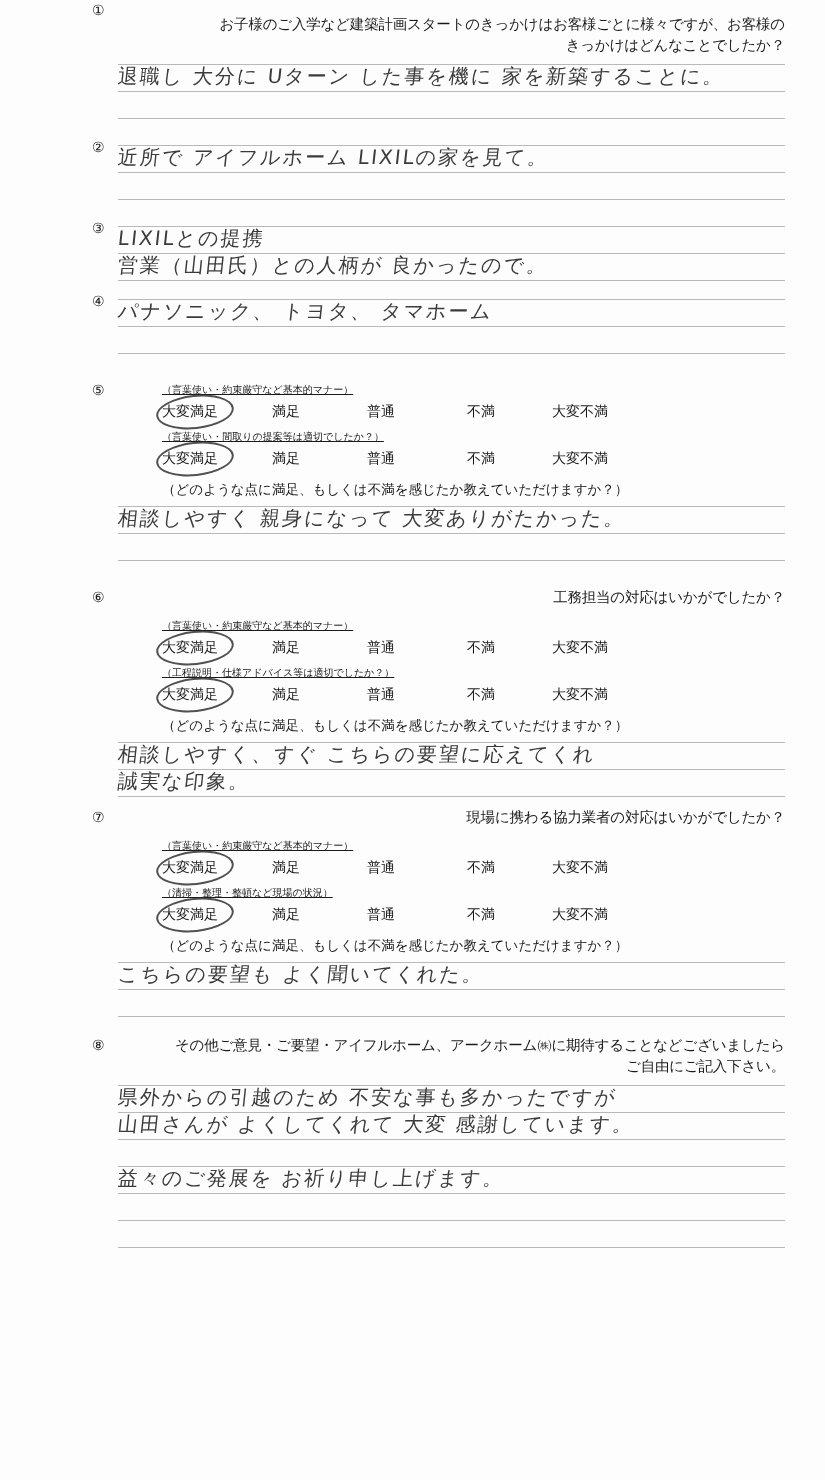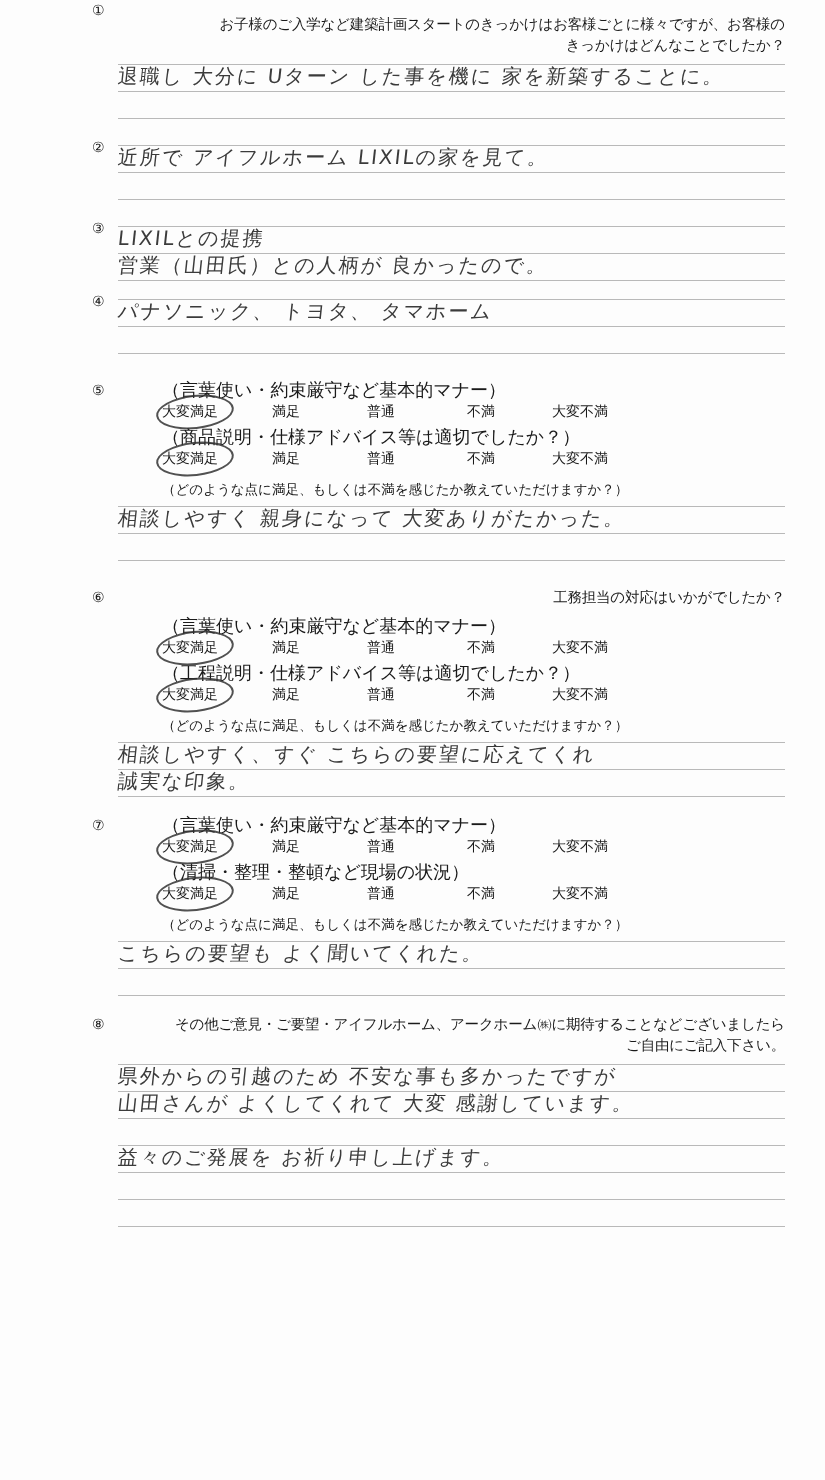--- a/index.html
+++ b/index.html
@@ -65,23 +65,24 @@
     letter-spacing: 2px;
     white-space: nowrap;
     transform: skewX(-6deg);
     opacity: 0.92;
   }
   .scale-group {
     padding-left: 44px;
     margin-top: 8px;
   }
   .scale-label {
-    font-size: 18px;
+    font-size: 10px;
     line-height: 20px;
     margin-bottom: 1px;
+    text-decoration: underline;
   }
   .scale-opts {
     display: flex;
     font-size: 14px;
     line-height: 20px;
     margin-bottom: 6px;
     position: relative;
   }
   .scale-opts span {
     display: inline-block;
@@ -184,21 +185,21 @@
     <span class="q-num">⑤</span>
     <div class="scale-group">
       <div class="scale-label">（言葉使い・約束厳守など基本的マナー）</div>
       <div class="scale-opts">
         <span class="opt0">大変満足<span class="circle-mark"></span></span>
         <span class="opt1">満足</span>
         <span class="opt2">普通</span>
         <span class="opt3">不満</span>
         <span class="opt4">大変不満</span>
       </div>
-      <div class="scale-label">（商品説明・仕様アドバイス等は適切でしたか？）</div>
+      <div class="scale-label">（言葉使い・間取りの提案等は適切でしたか？）</div>
       <div class="scale-opts">
         <span class="opt0">大変満足<span class="circle-mark"></span></span>
         <span class="opt1">満足</span>
         <span class="opt2">普通</span>
         <span class="opt3">不満</span>
         <span class="opt4">大変不満</span>
       </div>
     </div>
     <div class="sub-q">（どのような点に満足、もしくは不満を感じたか教えていただけますか？）</div>
   </div>
@@ -244,20 +245,21 @@
       <div class="rule-line">
         <div class="ans">誠実な印象。</div>
       </div>
     </div>
   </div>
 
   <div class="spacer-sm"></div>
 
   <div class="q-block">
     <span class="q-num">⑦</span>
+    <div class="q-text">現場に携わる協力業者の対応はいかがでしたか？</div>
     <div class="scale-group">
       <div class="scale-label">（言葉使い・約束厳守など基本的マナー）</div>
       <div class="scale-opts">
         <span class="opt0">大変満足<span class="circle-mark"></span></span>
         <span class="opt1">満足</span>
         <span class="opt2">普通</span>
         <span class="opt3">不満</span>
         <span class="opt4">大変不満</span>
       </div>
       <div class="scale-label">（清掃・整理・整頓など現場の状況）</div>

